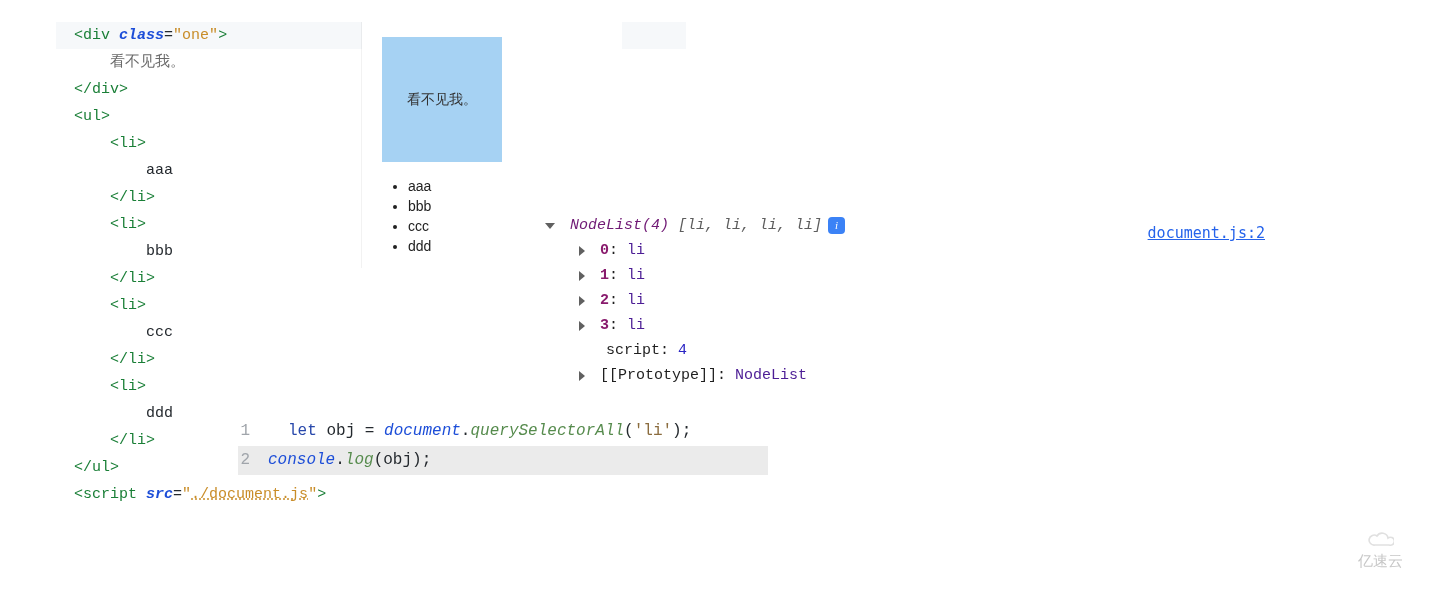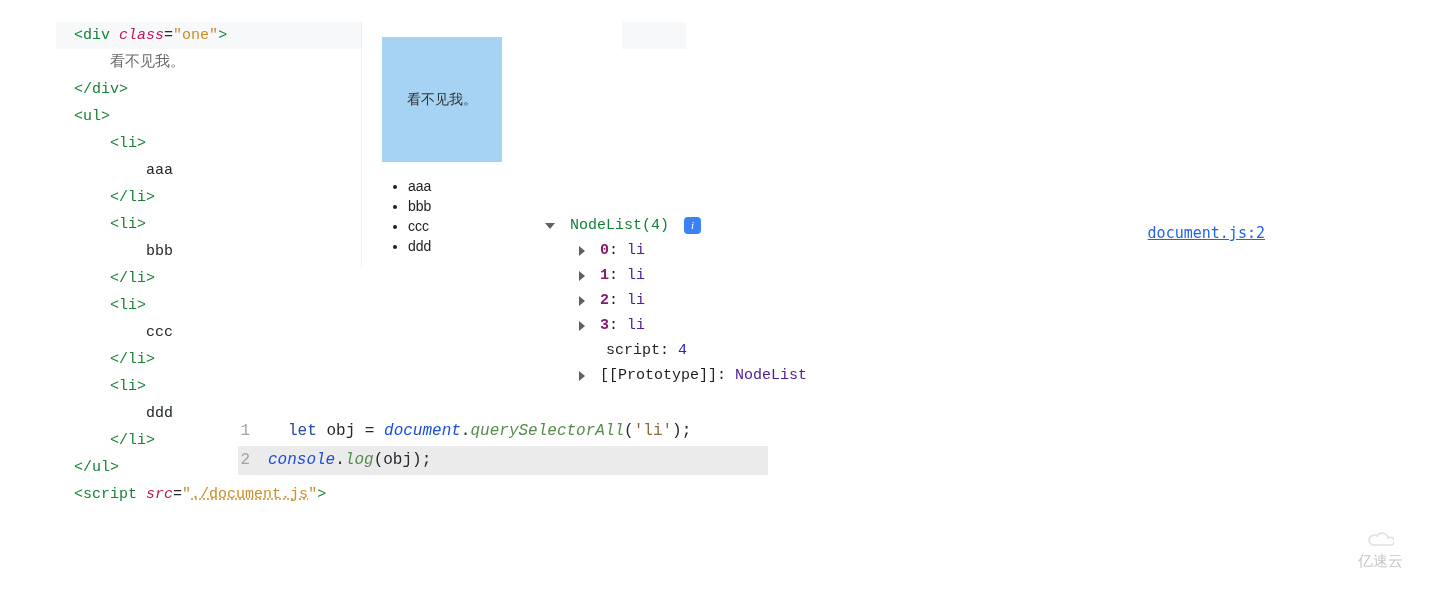--- a/index.html
+++ b/index.html
@@ -20,21 +20,21 @@
     left: 56px;
     top: 22px;
     width: 630px;
     line-height: 27px;
   }
   .code-panel .line0 { background: #f6f8fa; }
   .code-line { white-space: pre; font-family: Consolas, "Courier New", monospace; }
   .pad { display:inline-block; }
 
   .tag    { color:#1a7f37; }
-  .attr   { color:#be185d; font-style: italic; }
+  .attr   { color:#1d4ed8; font-style: italic; font-weight: bold; }
   .string { color:#c98d29; }
   .eq     { color:#24292e; }
   .plain  { color:#24292e; }
   .textc  { color:#6a6a6a; }
   .dot-under { text-decoration: underline dotted #c98d29; }
 
   
   .render-panel {
     position: absolute;
     left: 362px;
@@ -84,21 +84,21 @@
     width: 720px;
     font-family: Consolas, "Courier New", monospace;
     font-size: 15px;
     color: #303942;
     line-height: 25px;
   }
   .cons-row { display:flex; align-items:center; }
   .tw { display:inline-block; width:0; height:0; margin-right:6px; }
   .tw.open  { border-top:6px solid #606060; border-left:5px solid transparent; border-right:5px solid transparent; }
   .tw.close { border-left:6px solid #606060; border-top:5px solid transparent; border-bottom:5px solid transparent; }
-  .cons-ital { color:#15803d; }
+  .cons-ital { font-style: italic; color:#701a75; }
   .cons-brack { font-style: italic; color:#5d5d5d; }
   .info-badge {
     display:inline-flex; width:17px; height:17px; border-radius:4px;
     background:#3b82f6; color:#fff; font-size:11px; font-style: italic;
     align-items:center; justify-content:center; font-family: Georgia, serif;
     margin-left:6px;
   }
   .idx-b { color:#891b6d; font-weight:600; }
   .idx-p { color:#1f1f1f; }
   .val   { color:#4c1d95; }
@@ -171,20 +171,21 @@
     <div class="ln">2</div>
     <div class="code"><span class="obj">console</span>.<span class="method">log</span>(<span>obj</span>);</div>
   </div>
 </div>
 
 <div class="console-panel">
   <a class="src-link">document.js:2</a>
   <div class="cons-row">
     <span class="tw open"></span>
     <span class="cons-ital">&nbsp;<span>NodeList</span><span>(4)</span>&nbsp;</span>
+    <span class="cons-brack">[li, li, li, li]</span>
     <span class="info-badge">i</span>
   </div>
   <div class="console-body">
     <div class="cons-row"><span class="tw close"></span>&nbsp;<span class="idx-b">0</span><span class="idx-p">:</span>&nbsp;<span class="val">li</span></div>
     <div class="cons-row"><span class="tw close"></span>&nbsp;<span class="idx-b">1</span><span class="idx-p">:</span>&nbsp;<span class="val">li</span></div>
     <div class="cons-row"><span class="tw close"></span>&nbsp;<span class="idx-b">2</span><span class="idx-p">:</span>&nbsp;<span class="val">li</span></div>
     <div class="cons-row"><span class="tw close"></span>&nbsp;<span class="idx-b">3</span><span class="idx-p">:</span>&nbsp;<span class="val">li</span></div>
     <div class="cons-row">&nbsp;&nbsp;&nbsp;<span class="idx-p">script</span><span class="idx-p">:</span>&nbsp;<span style="color:#2a24c4">4</span></div>
     <div class="cons-row"><span class="tw close"></span>&nbsp;<span class="idx-p">[[Prototype]]</span><span class="idx-p">:</span>&nbsp;<span class="val">NodeList</span></div>
   </div>

